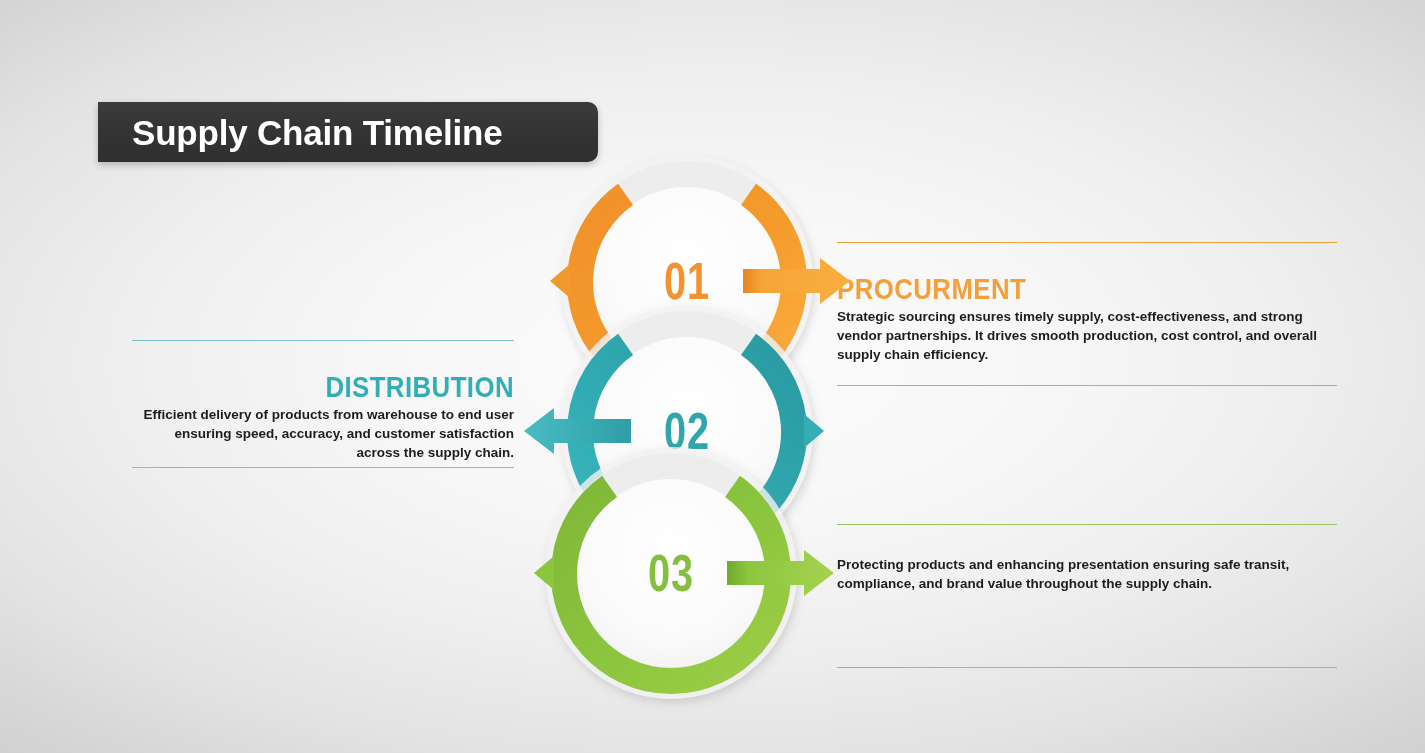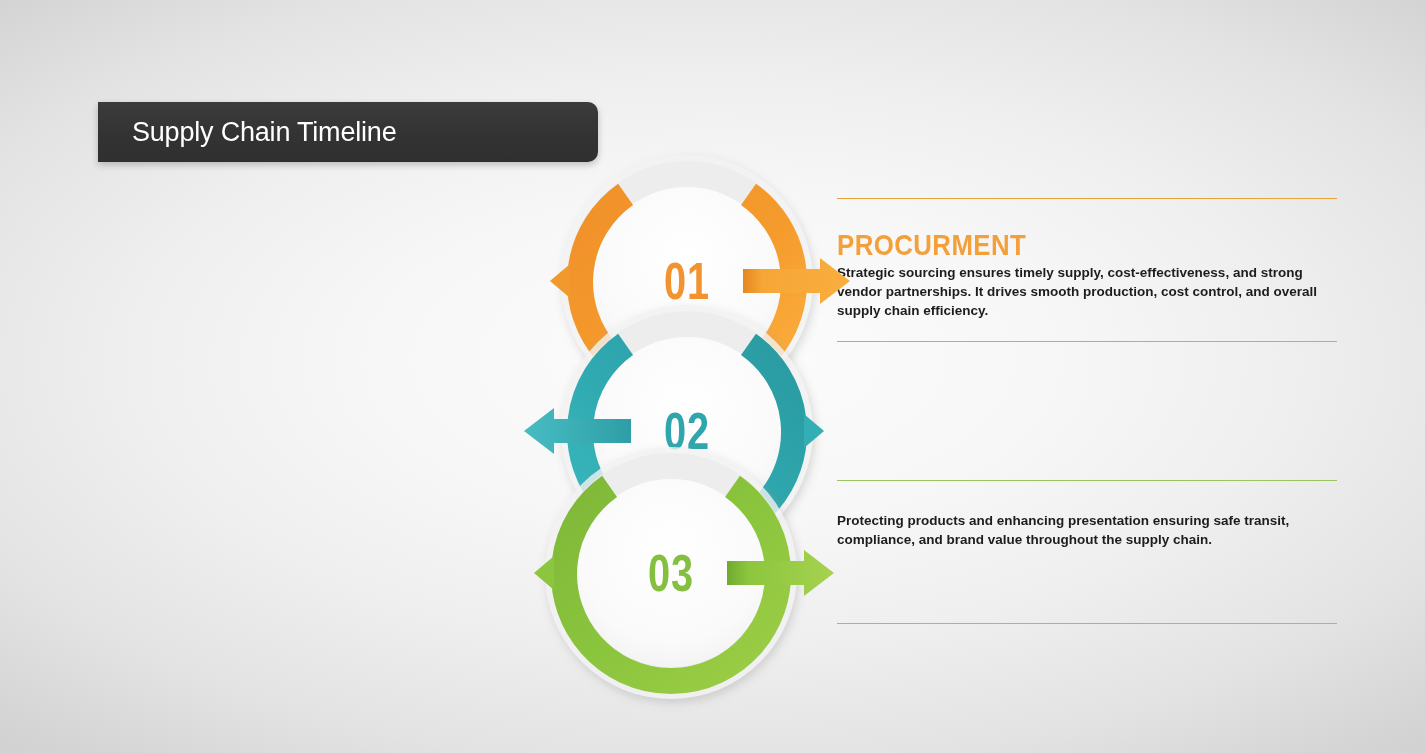--- a/index.html
+++ b/index.html
@@ -41,22 +41,22 @@
     border-top-right-radius: 10px;
     border-bottom-right-radius: 10px;
     box-shadow: 0 3px 7px rgba(0,0,0,0.22);
     display: flex;
     align-items: center;
     box-sizing: border-box;
     padding-left: 34px;
   }
   #title-text {
     color: #ffffff;
-    font-size: 27px;
-    font-weight: normal;
+    font-size: 35px;
+    font-weight: bold;
     letter-spacing: -0.2px;
     line-height: 1;
     white-space: nowrap;
   }
 
   
   .ring-wrap {
     position: absolute;
     width: 258px;
     height: 258px;
@@ -116,21 +116,21 @@
   }
   .panel-body {
     font-size: 13.5px;
     font-weight: bold;
     color: #1d1d1d;
     line-height: 1.42;
     margin: 0;
   }
 
   
-  .panel-right { text-align: left; }
+  .panel-right { text-align: left; margin-top: 44px; }
   .panel-right .panel-heading { transform-origin: left center; }
 
   
   .panel-left { text-align: right; }
   .panel-left .panel-heading { transform-origin: right center; }
 
   #panel-procurement {
     left: 837px;
     top: 198px;
     width: 500px;
@@ -294,20 +294,32 @@
       <div class="panel-content-proc">
         <div class="heading-row">
           <h2 class="panel-heading">PROCURMENT</h2>
         </div>
         <p class="panel-body">Strategic sourcing ensures timely supply, cost-effectiveness, and strong vendor partnerships. It drives smooth production, cost control, and overall supply chain efficiency.</p>
       </div>
     </div>
     <hr class="rule">
   </div>
 
+  <div class="panel panel-left" id="panel-distribution">
+    <hr class="rule">
+    <div class="panel-inner">
+      <div class="panel-content-dist">
+        <div class="heading-row">
+          <h2 class="panel-heading">DISTRIBUTION</h2>
+        </div>
+        <p class="panel-body">Efficient delivery of products from warehouse to end user ensuring speed, accuracy, and customer satisfaction across the supply chain.</p>
+      </div>
+    </div>
+    <hr class="rule">
+  </div>
 
   <div class="panel panel-right" id="panel-packaging">
     <hr class="rule">
     <div class="panel-inner">
       <div class="panel-content-pack">
         <p class="panel-body">Protecting products and enhancing presentation ensuring safe transit, compliance, and brand value throughout the supply chain.</p>
       </div>
     </div>
     <hr class="rule">
   </div>

